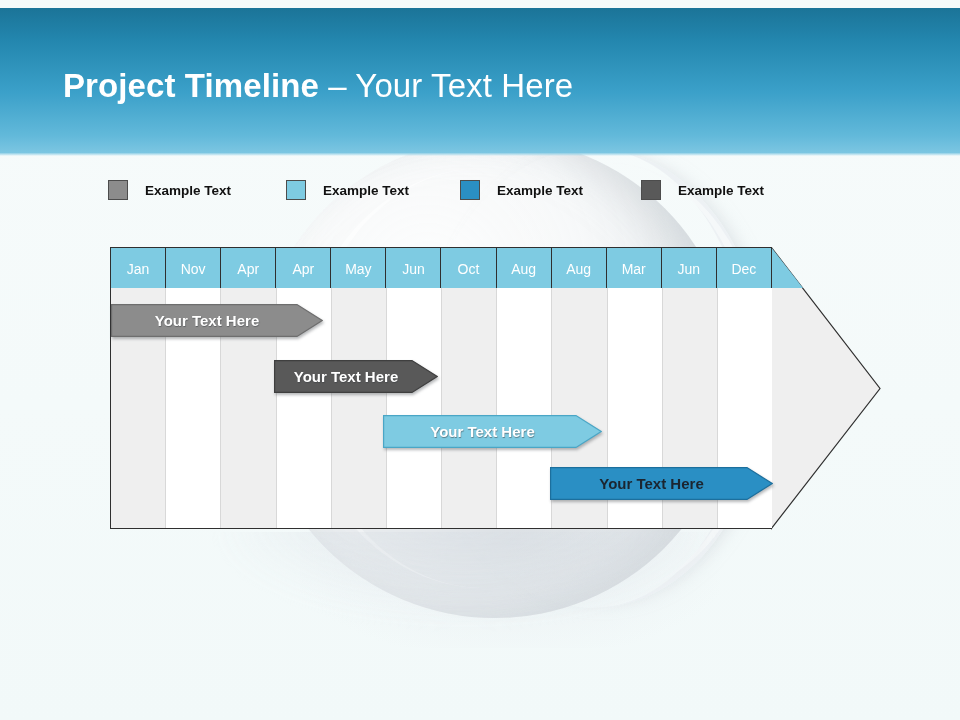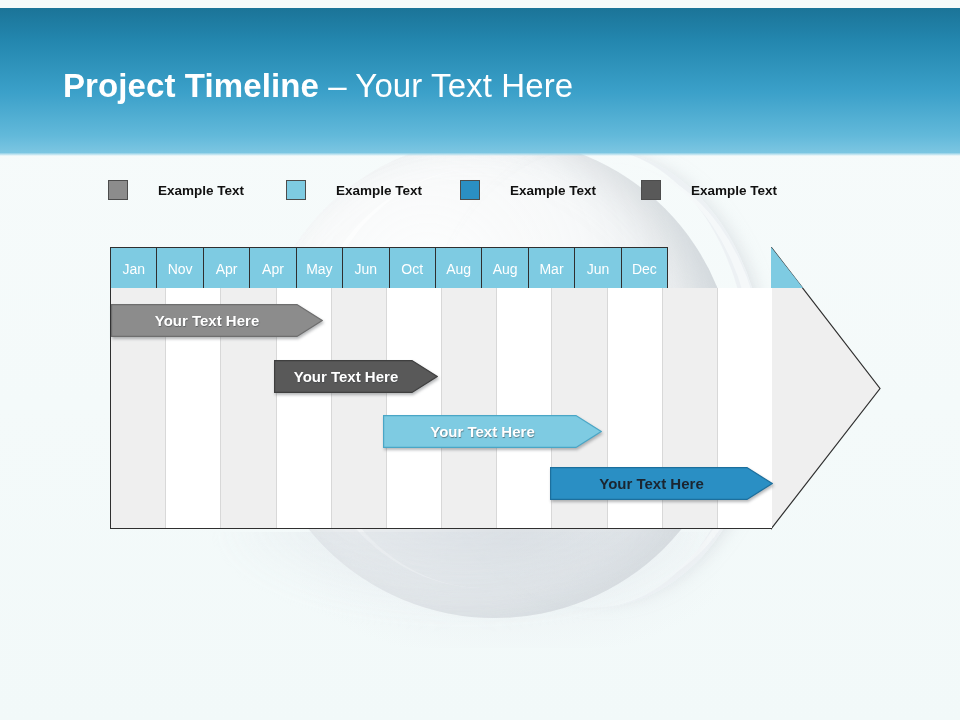--- a/index.html
+++ b/index.html
@@ -127,21 +127,21 @@
     white-space: nowrap;
   }
   .legend-swatch {
     width: 20px;
     height: 20px;
     border: 1px solid #4c4c4c;
     box-sizing: border-box;
     flex: 0 0 auto;
   }
   .legend-label {
-    margin-left: 30px;
+    margin-left: 17px;
     font-size: 13.5px;
     font-weight: bold;
     color: #111111;
   }
 
   
   .chart {
     position: absolute;
     left: 110px;
     top: 239px;
@@ -154,21 +154,21 @@
     left: 771px;
     top: 239px;
     width: 110px;
     height: 283px;
   }
   .chart-arrow-tip svg { display: block; }
 
   .chart-header {
     position: absolute;
     left: 0; top: 0;
-    width: 558px;
+    width: 662px;
     height: 41px;
     display: flex;
     border-top: 1px solid #2f2f2f;
   }
   .month-cell {
     flex: 1 1 0;
     background: #7ecbe2;
     color: #ffffff;
     font-size: 14px;
     display: flex;

